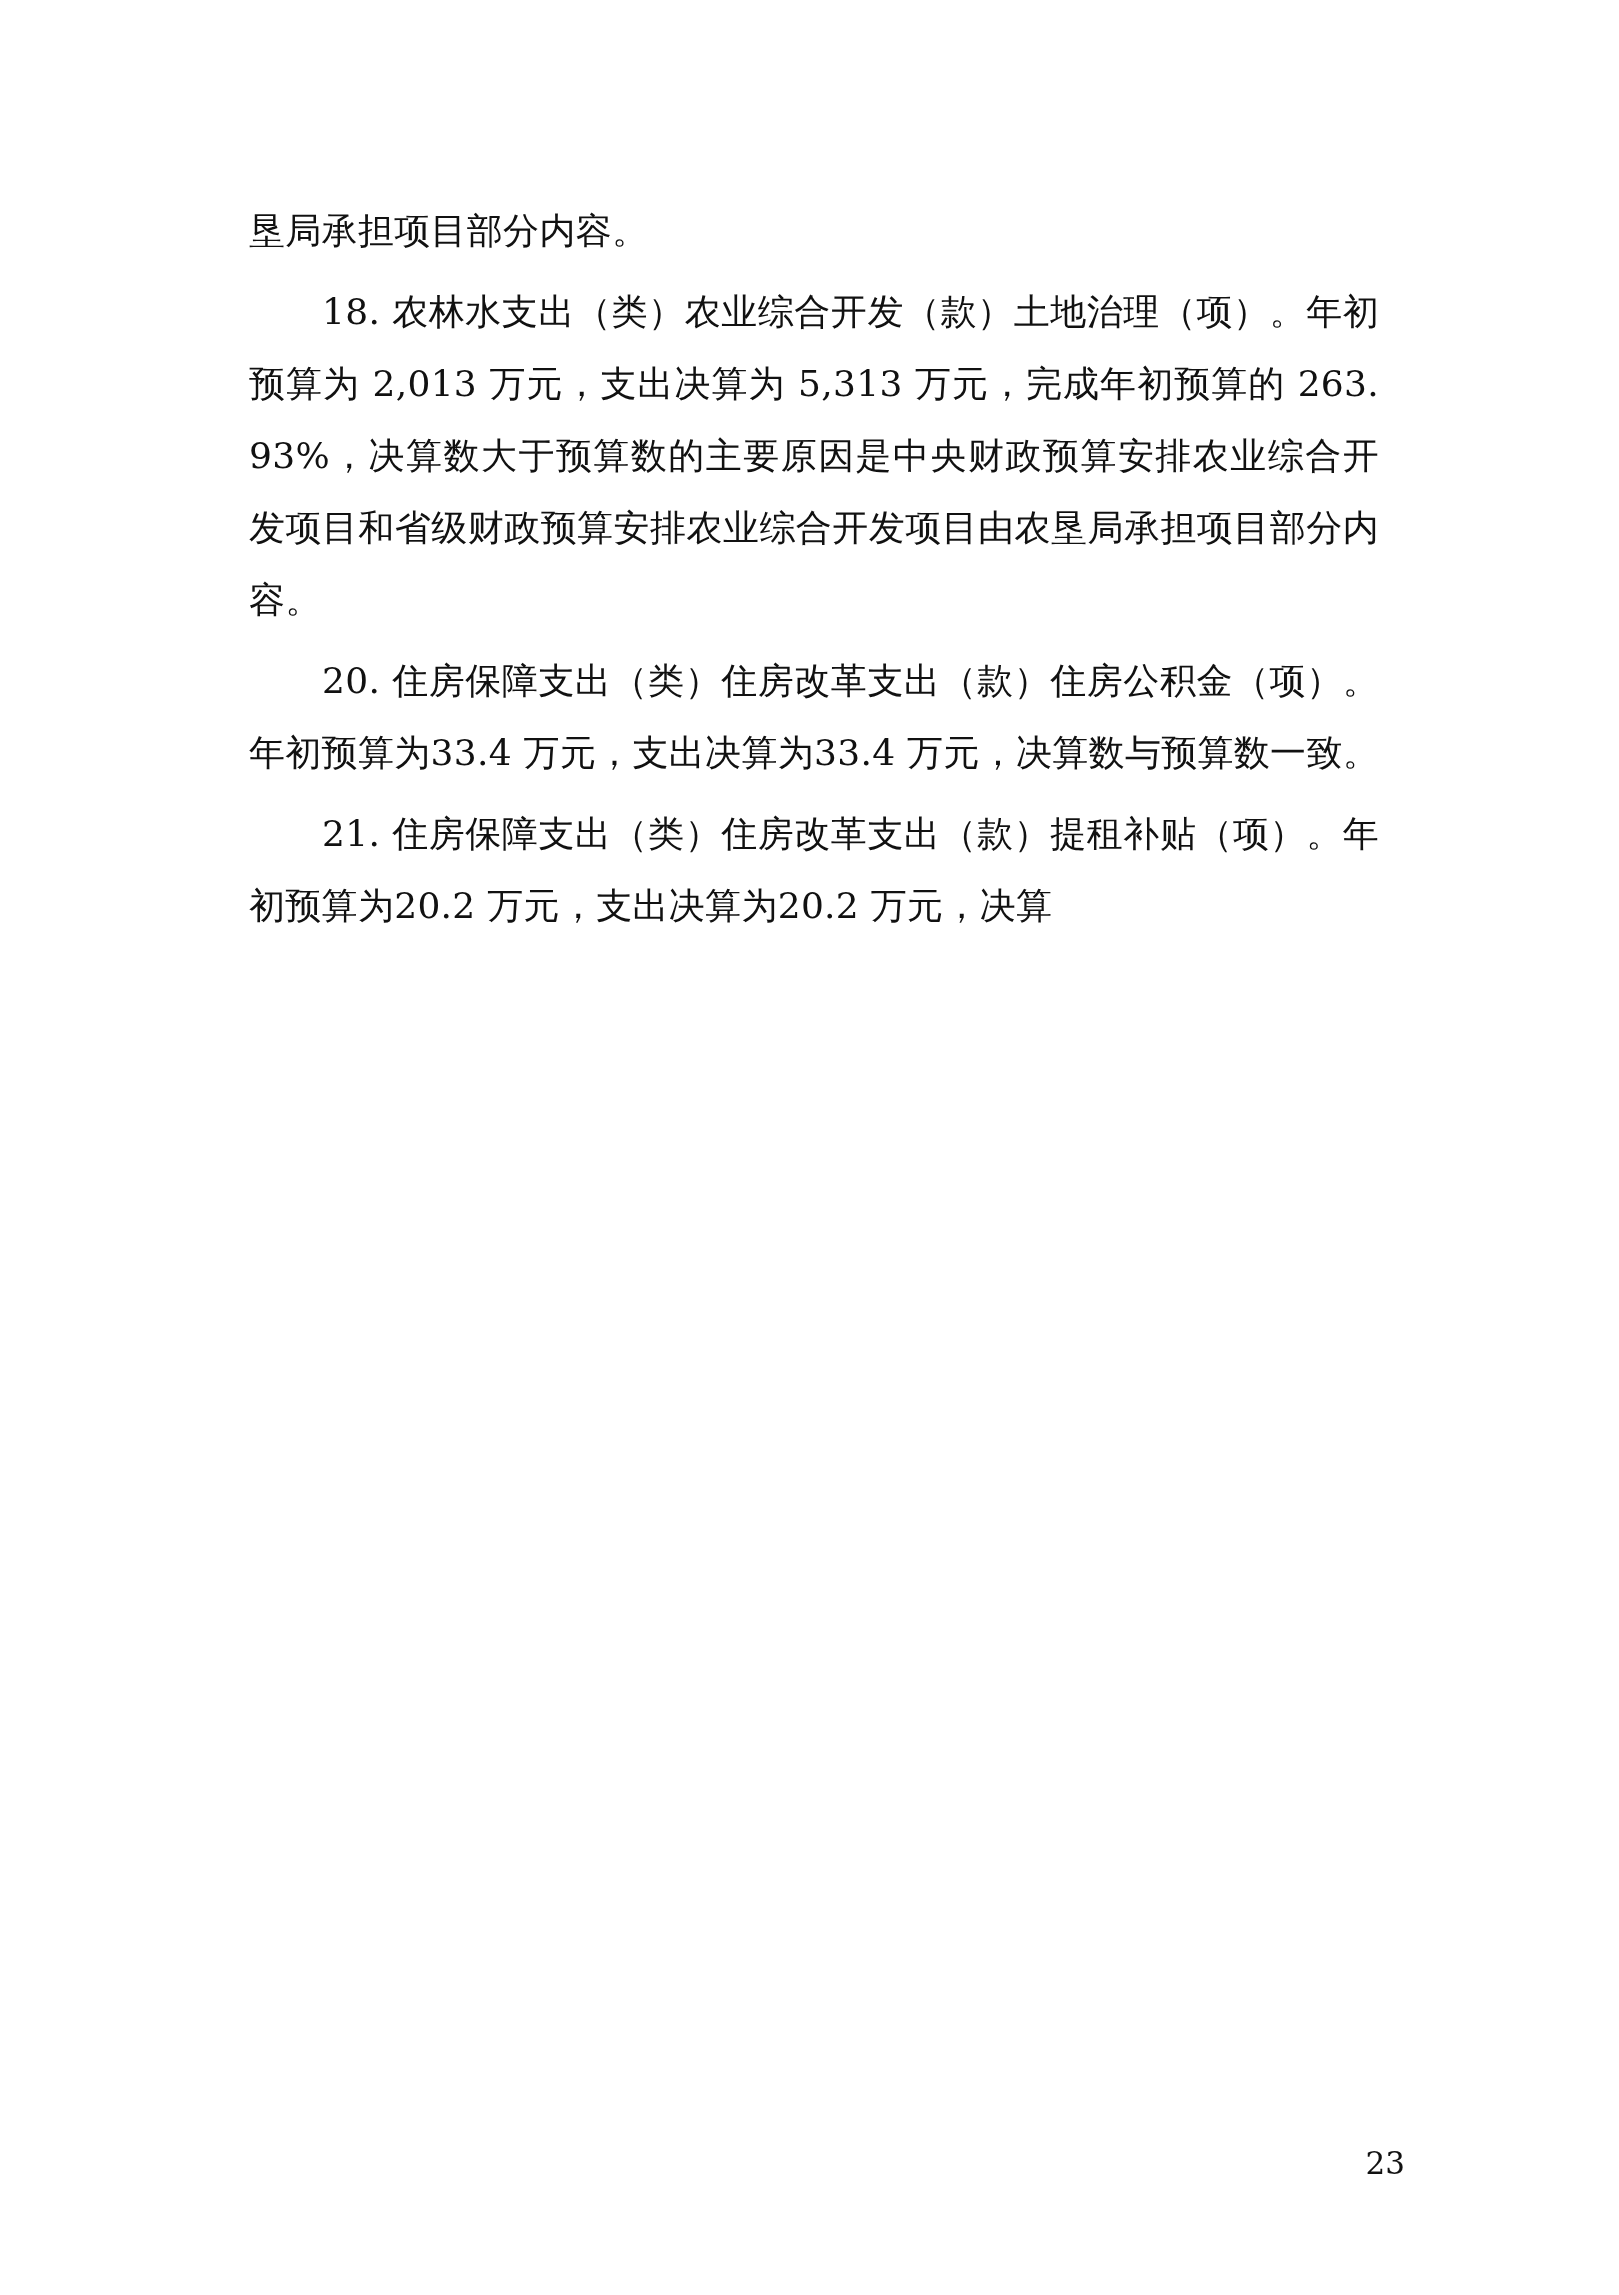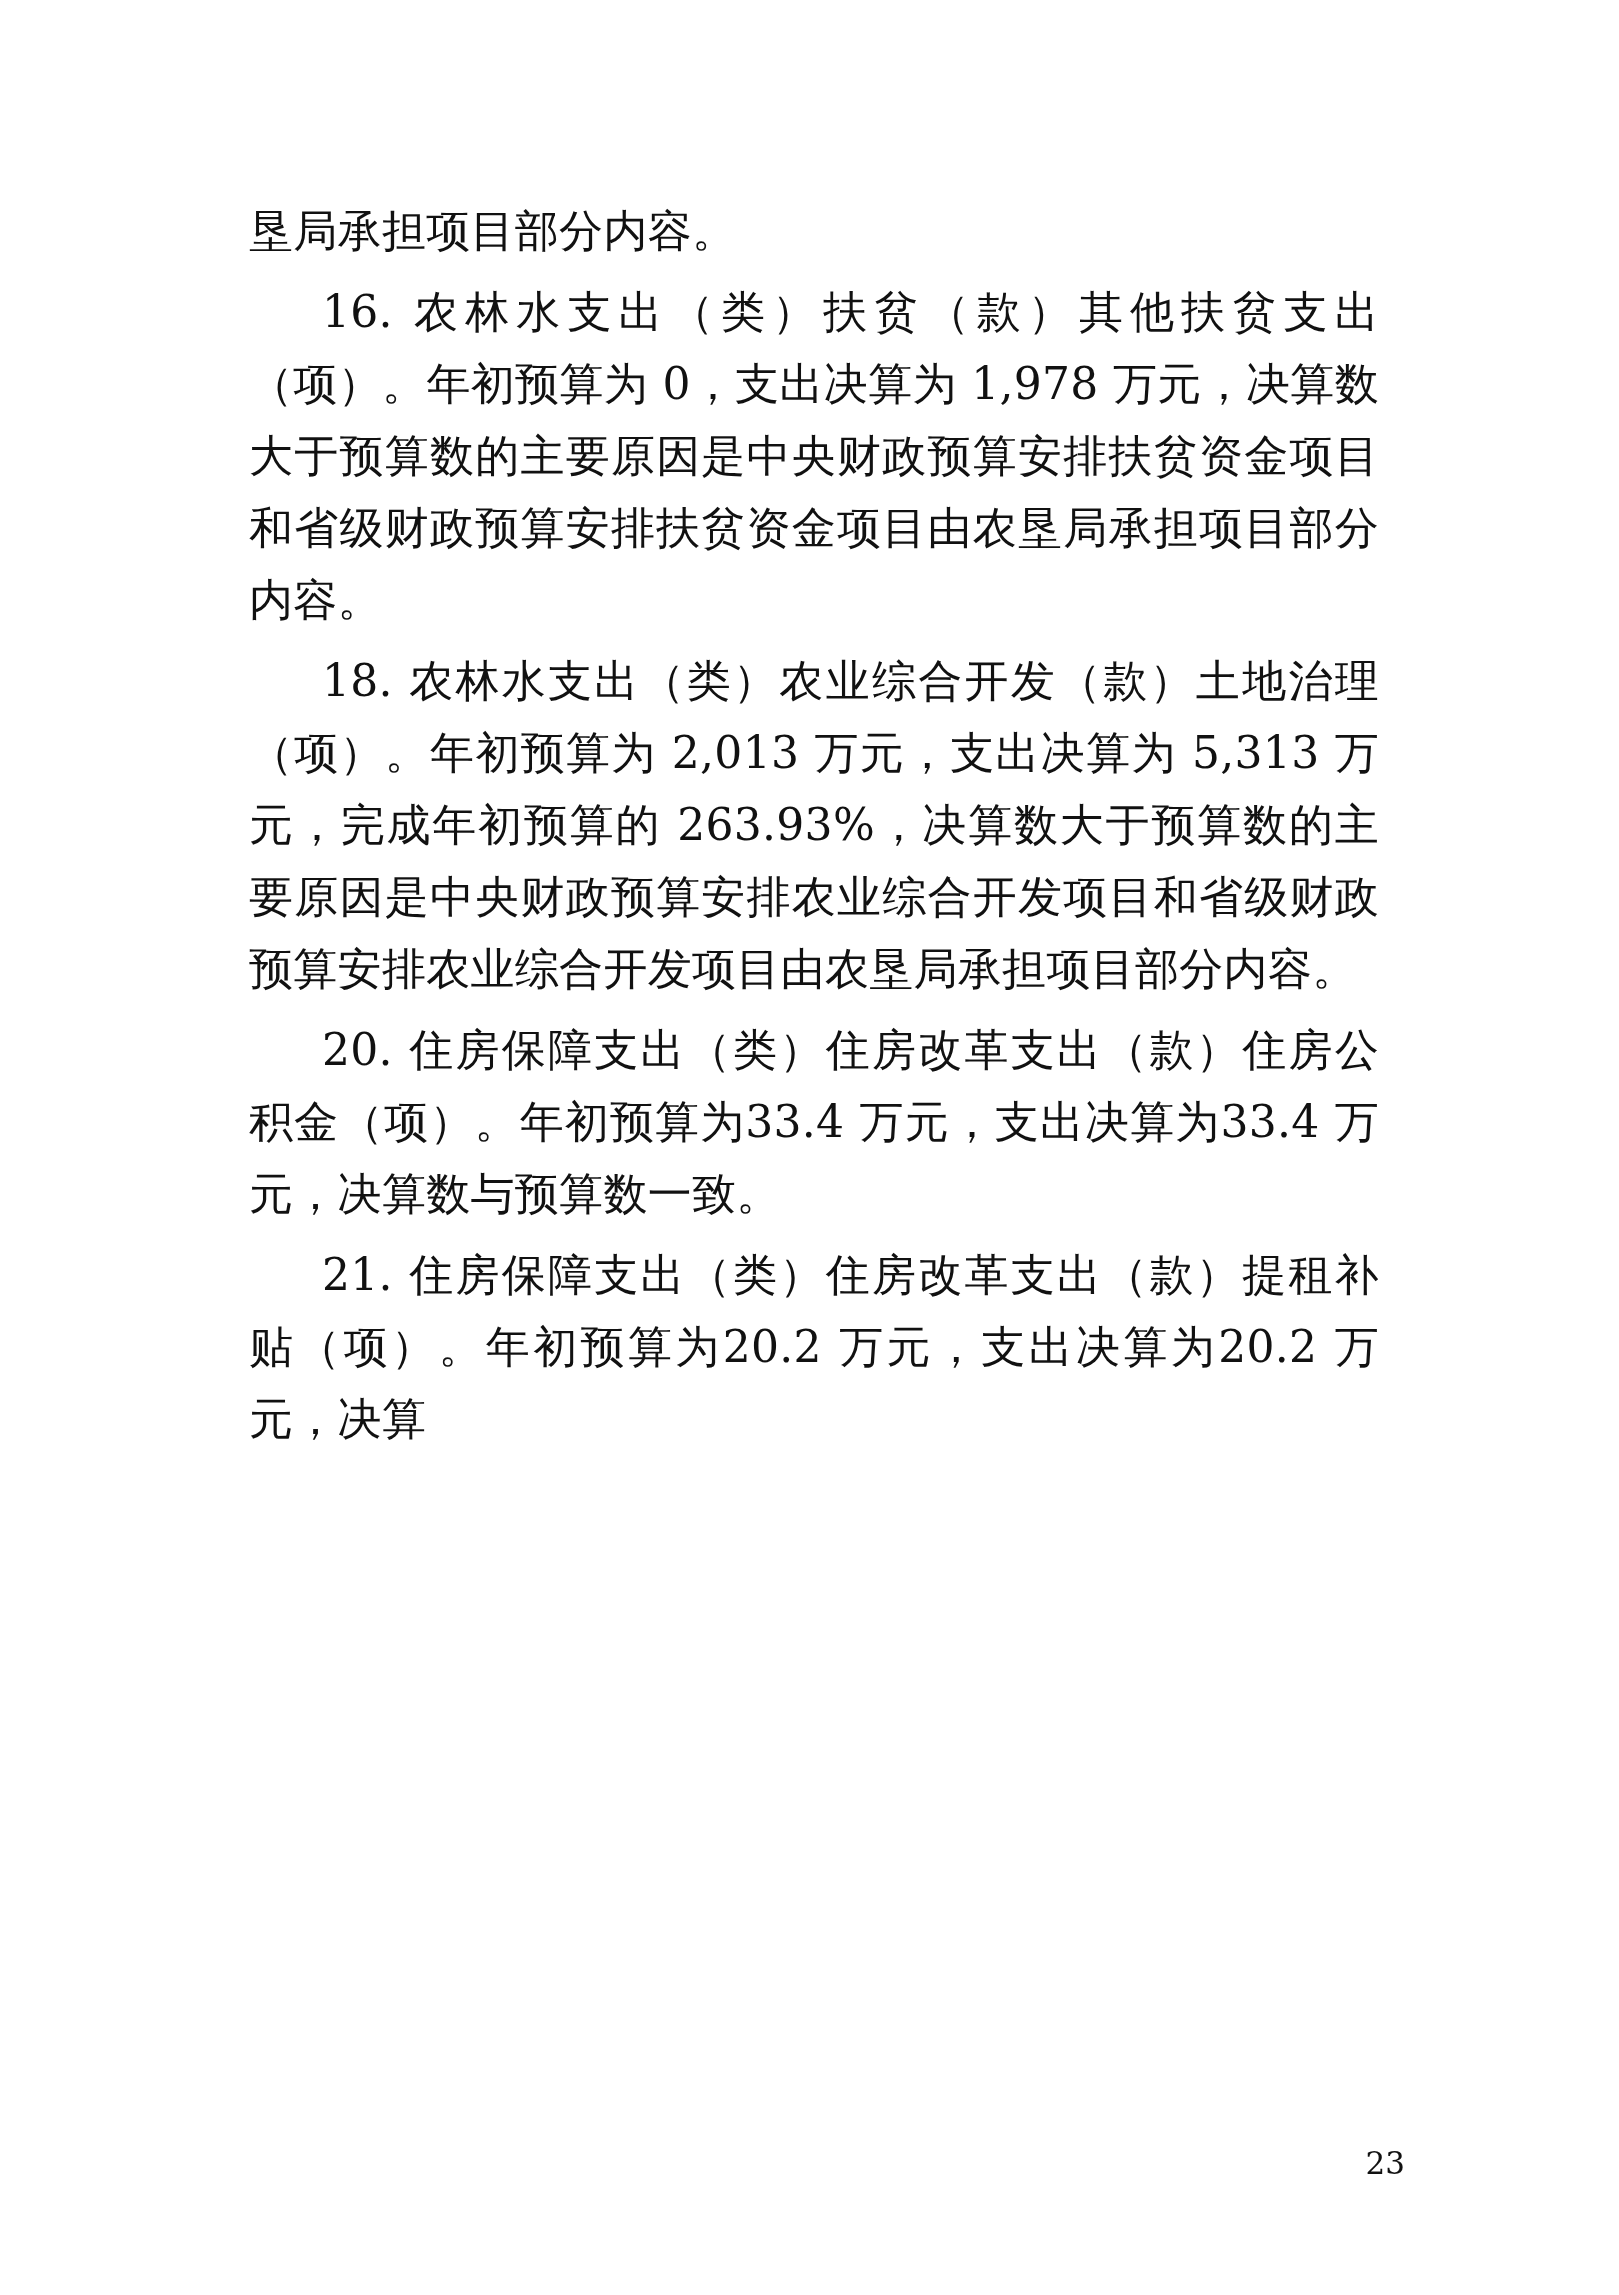--- a/index.html
+++ b/index.html
@@ -17,21 +17,21 @@
     color: #111111;
     overflow: hidden;
   }
   .content {
     position: absolute;
     left: 249px;
     top: 195px;
     width: 1134px;
   }
   .para {
-    font-size: 44px;
+    font-size: 36px;
     line-height: 72px;
     letter-spacing: 0.3px;
     text-align: justify;
     text-justify: inter-character;
     margin: 0 4px 9px 0;
     word-break: break-all;
   }
   .para.first {
     text-indent: 0;
   }
@@ -46,20 +46,19 @@
     font-family: "DejaVu Serif", "Liberation Serif", serif;
     color: #111111;
   }
 </style>
 </head>
 <body>
 
 <div class="page">
   <div class="content">
     <p class="para first">垦局承担项目部分内容。</p>
-    <p class="para indent">16. 农林水支出（类）扶贫（款）其他扶贫支出（项）。年初预算为 0，支出决算为 1,978 万元，决算数大于预算数的主要原因是中央财政预算安排扶贫资金项目和省级财政预算安排扶贫资金项目由农垦局承担项目部分内容。</p>
     <p class="para indent">18. 农林水支出（类）农业综合开发（款）土地治理（项）。年初预算为 2,013 万元，支出决算为 5,313 万元，完成年初预算的 263.93%，决算数大于预算数的主要原因是中央财政预算安排农业综合开发项目和省级财政预算安排农业综合开发项目由农垦局承担项目部分内容。</p>
     <p class="para indent">20. 住房保障支出（类）住房改革支出（款）住房公积金（项）。年初预算为33.4 万元，支出决算为33.4 万元，决算数与预算数一致。</p>
     <p class="para indent">21. 住房保障支出（类）住房改革支出（款）提租补贴（项）。年初预算为20.2 万元，支出决算为20.2 万元，决算</p>
   </div>
   <div class="page-number">23</div>
 </div>
 
 
 </body></html>

